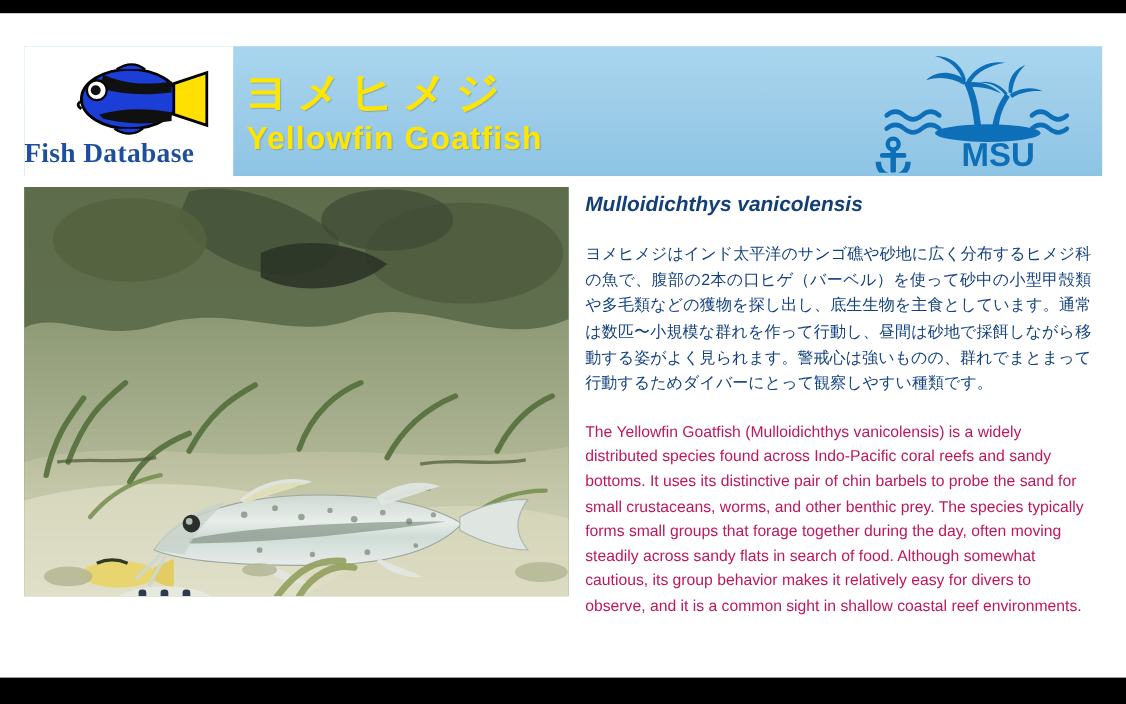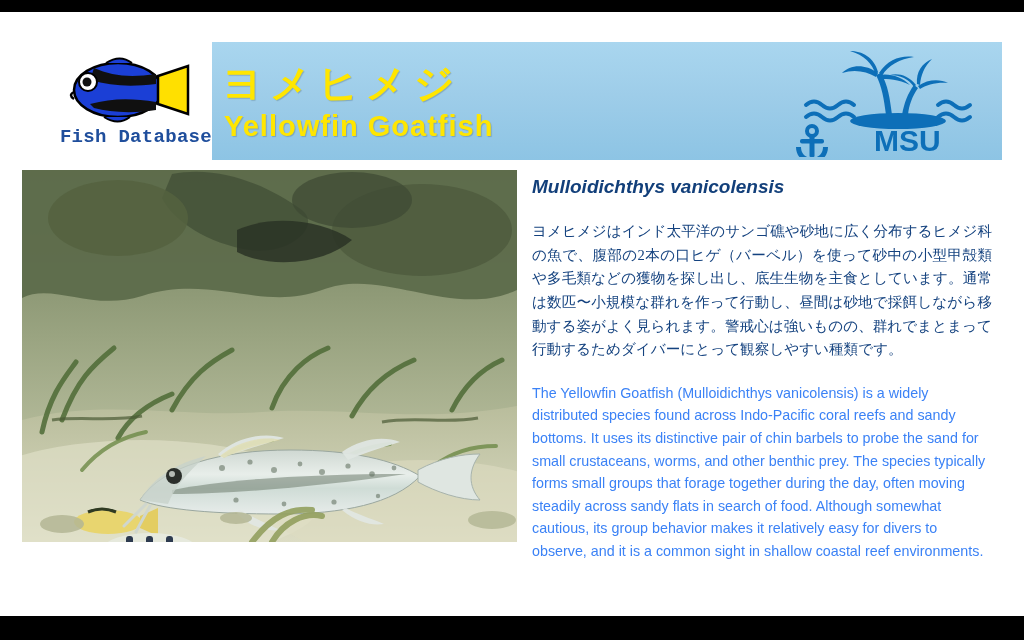--- a/index.html
+++ b/index.html
@@ -51,26 +51,26 @@
     left: 38px;
     top: 10px;
     width: 130px;
     height: 72px;
   }
   #fishdb-label {
     position: absolute;
     left: 0;
     top: 82px;
     width: 190px;
-    text-align: right;
-    font-size: 19px;
+    text-align: left;
+    font-size: 25px;
     font-weight: bold;
     color: #1f4e9c;
     letter-spacing: 0.3px;
-    font-family: Liberation Mono, monospace;
+    font-family: Liberation Serif, serif;
   }
   #title-jp {
     position: absolute;
     left: 200px;
     top: 14px;
     font-size: 40px;
     font-weight: bold;
     color: #ffe600;
     letter-spacing: 7px;
     text-shadow: 1px 1px 1px rgba(0,0,0,0.18);
@@ -124,28 +124,28 @@
     font-weight: bold;
     font-style: italic;
     color: #123f7a;
     font-family: "Liberation Sans", sans-serif;
     margin-bottom: 22px;
   }
   .para-jp {
     font-size: 14.6px;
     line-height: 1.62;
     color: #14427f;
-    font-family: Liberation Serif, serif;
+    font-family: Liberation Sans, sans-serif;
     margin: 0 0 20px 0;
     text-align: justify;
   }
   .para-en {
     font-size: 14.3px;
     line-height: 1.58;
-    color: #3b82f6;
+    color: #be185d;
     font-family: "Liberation Sans", sans-serif;
     margin: 0;
   }
 </style>
 </head>
 <body>
 
 <div id="slide">
 
   <div id="header">

